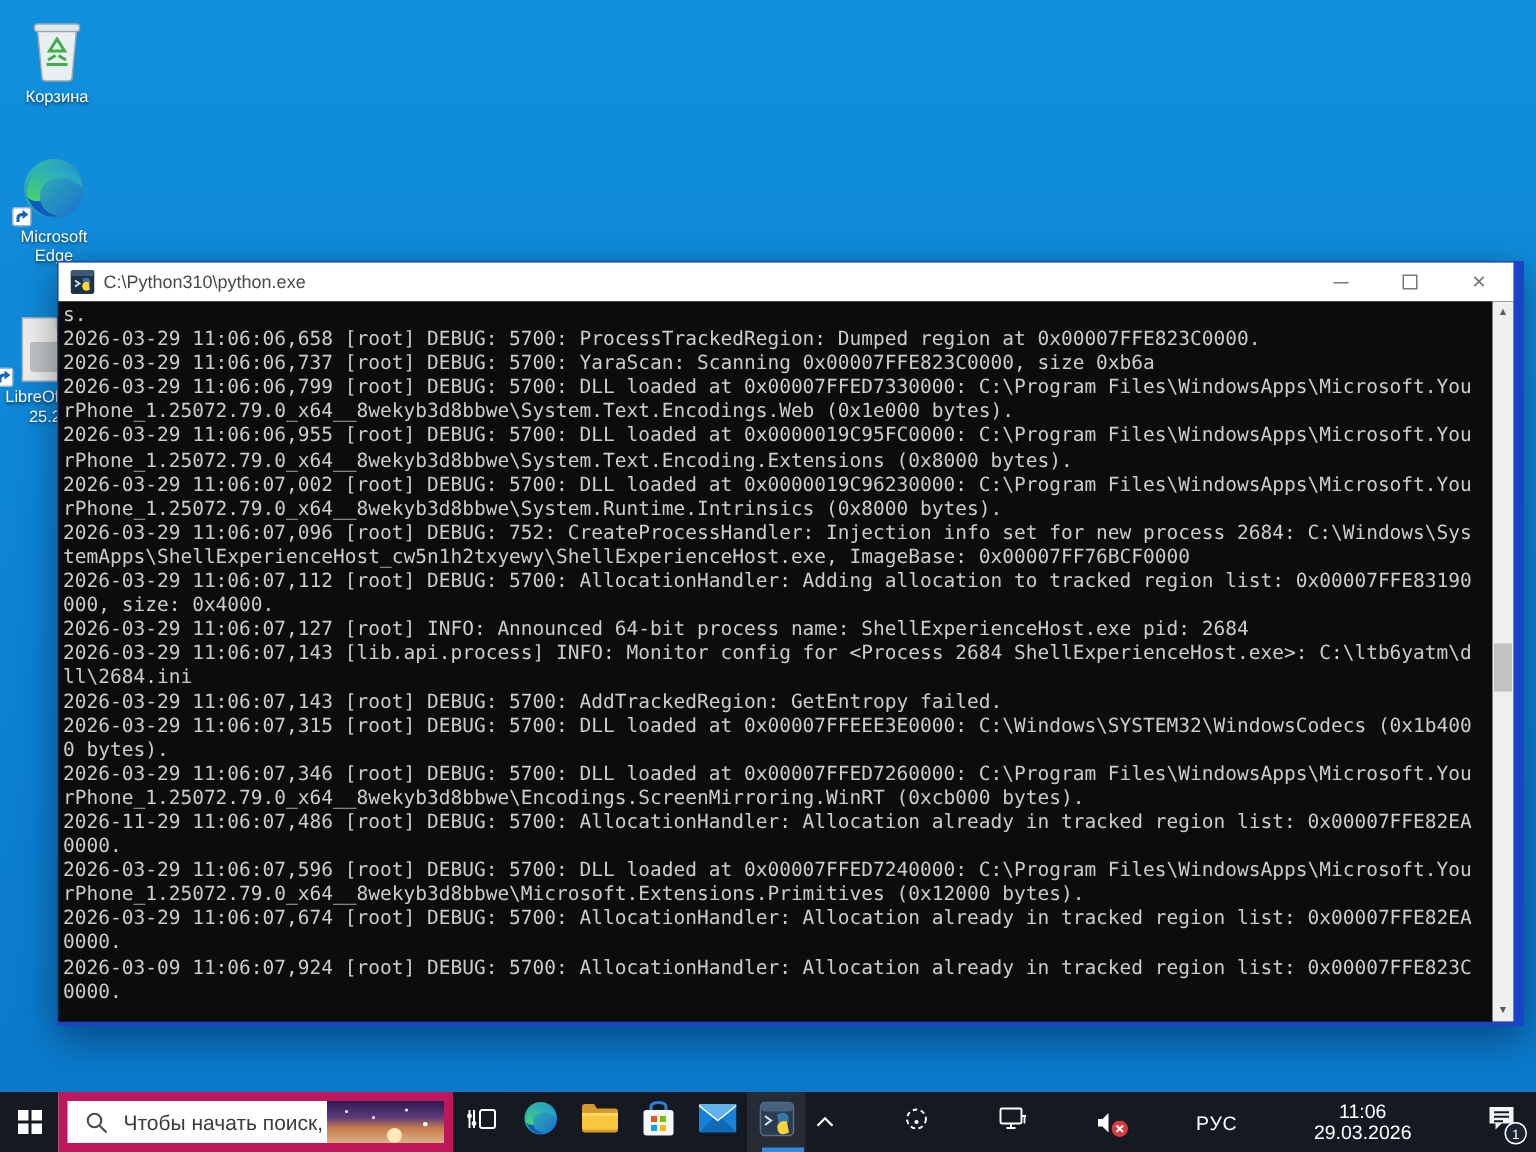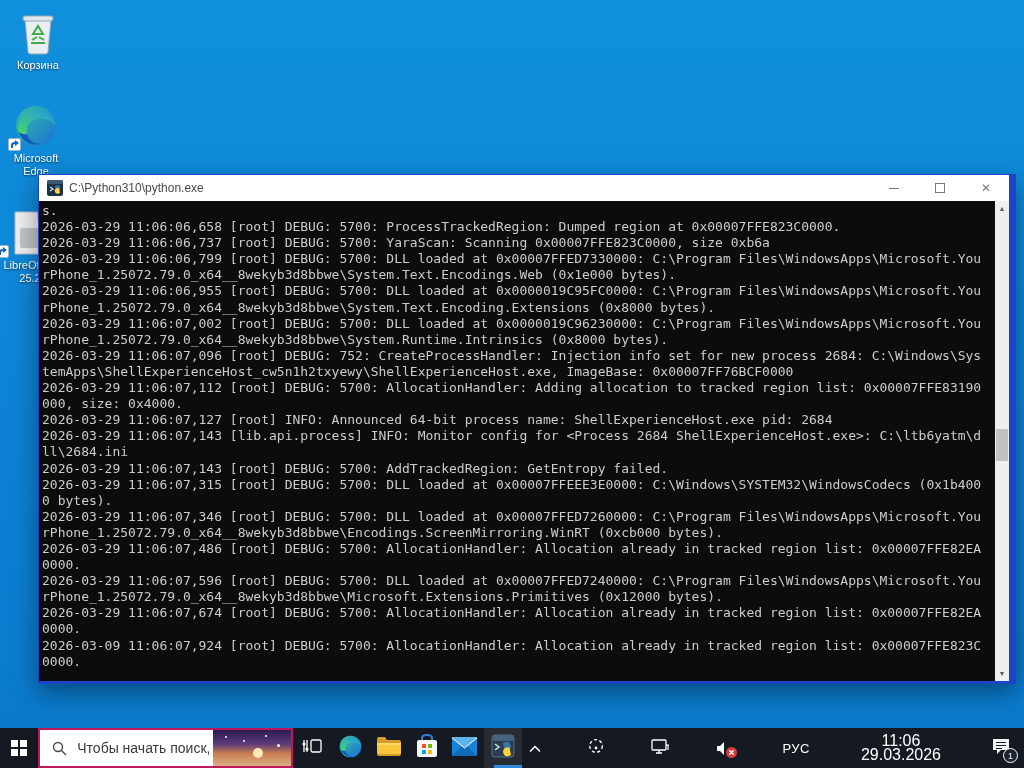--- a/index.html
+++ b/index.html
@@ -27,32 +27,32 @@
   #console-scrollbar { position:absolute; top:0; right:0; bottom:0; width:14px; background:#efefef; }
   .scroll-arrow { position:absolute; left:0; width:14px; height:15px; display:flex; align-items:center; justify-content:center; font-size:7px; color:#5a5a5a; }
   #scroll-up { top:0; } #scroll-down { bottom:0; }
   #scroll-thumb { position:absolute; left:1px; width:12px; top:228px; height:32px; background:#c2c2c2; }
 
   
   #taskbar { position:absolute; left:0; bottom:0; width:1024px; height:40px; background:#151a22; z-index:20; display:flex; align-items:stretch; }
   #start-button { width:48px; display:flex; align-items:center; justify-content:center; }
   .winlogo { display:grid; grid-template-columns:7px 7px; grid-template-rows:7px 7px; gap:2px; }
   .winlogo span { background:#fff; }
-  #search-box { width:318px; background:#ffffff; border:2px solid #be185d; display:flex; align-items:center; position:relative; }
+  #search-box { width:318px; background:#ffffff; border:6px solid #be185d; display:flex; align-items:center; position:relative; }
   #search-placeholder { font-size:14px; color:#3b3b3b; margin-left:10px; }
   #search-highlights { position:absolute; right:0; top:0; bottom:0; width:78px; overflow:hidden;
       background:linear-gradient(180deg,#2c1a52 0%,#5b3a7a 38%,#c97e4e 66%,#d9b08a 100%); }
   #search-highlights i { position:absolute; background:#fff; border-radius:50%; }
   .tb-btn { width:48px; display:flex; align-items:center; justify-content:center; position:relative; }
   .active-underline { position:absolute; bottom:0; left:10px; width:28px; height:3px; background:#2f8ae0; }
   .tb-btn.active { background:rgba(255,255,255,.08); }
   #tray { margin-left:auto; display:flex; align-items:center; color:#fff;gap:33px; }
   .tray-item { display:flex; align-items:center; justify-content:center; height:40px; padding:0 7px; position:relative; }
   #lang-indicator { font-size:13px; letter-spacing:.5px; padding:0 10px; }
-  #clock { font-size:16px; line-height:14px; text-align:center; padding:0 8px; }
+  #clock { font-size:13px; line-height:14px; text-align:center; padding:0 8px; }
   #action-center { padding:0 14px 0 10px; }
   #notif-badge { position:absolute; right:6px; bottom:5px; width:15px; height:15px; border-radius:50%; background:#1b2430; border:1.5px solid #fff; color:#fff; font-size:9px; display:flex; align-items:center; justify-content:center; }
 </style>
 </head>
 <body>
 
 <div id="desktop">
 
   <div class="desk-icon" style="left:2px; top:10px;">
     <div class="glyph">
@@ -149,21 +149,21 @@
           <div class="console-line">2026-03-29 11:06:07,112 [root] DEBUG: 5700: AllocationHandler: Adding allocation to tracked region list: 0x00007FFE83190</div>
           <div class="console-line">000, size: 0x4000.</div>
           <div class="console-line">2026-03-29 11:06:07,127 [root] INFO: Announced 64-bit process name: ShellExperienceHost.exe pid: 2684</div>
           <div class="console-line">2026-03-29 11:06:07,143 [lib.api.process] INFO: Monitor config for &lt;Process 2684 ShellExperienceHost.exe&gt;: C:\ltb6yatm\d</div>
           <div class="console-line">ll\2684.ini</div>
           <div class="console-line">2026-03-29 11:06:07,143 [root] DEBUG: 5700: AddTrackedRegion: GetEntropy failed.</div>
           <div class="console-line">2026-03-29 11:06:07,315 [root] DEBUG: 5700: DLL loaded at 0x00007FFEEE3E0000: C:\Windows\SYSTEM32\WindowsCodecs (0x1b400</div>
           <div class="console-line">0 bytes).</div>
           <div class="console-line">2026-03-29 11:06:07,346 [root] DEBUG: 5700: DLL loaded at 0x00007FFED7260000: C:\Program Files\WindowsApps\Microsoft.You</div>
           <div class="console-line">rPhone_1.25072.79.0_x64__8wekyb3d8bbwe\Encodings.ScreenMirroring.WinRT (0xcb000 bytes).</div>
-          <div class="console-line">2026-03-29 11:06:07,486 [root] DEBUG: 5700: AllocationHandler: Allocation already in tracked region list: 0x00007FFE82EA</div>
+          <div class="console-line">2026-11-29 11:06:07,486 [root] DEBUG: 5700: AllocationHandler: Allocation already in tracked region list: 0x00007FFE82EA</div>
           <div class="console-line">0000.</div>
           <div class="console-line">2026-03-29 11:06:07,596 [root] DEBUG: 5700: DLL loaded at 0x00007FFED7240000: C:\Program Files\WindowsApps\Microsoft.You</div>
           <div class="console-line">rPhone_1.25072.79.0_x64__8wekyb3d8bbwe\Microsoft.Extensions.Primitives (0x12000 bytes).</div>
           <div class="console-line">2026-03-29 11:06:07,674 [root] DEBUG: 5700: AllocationHandler: Allocation already in tracked region list: 0x00007FFE82EA</div>
           <div class="console-line">0000.</div>
           <div class="console-line">2026-03-09 11:06:07,924 [root] DEBUG: 5700: AllocationHandler: Allocation already in tracked region list: 0x00007FFE823C</div>
           <div class="console-line">0000.</div>
         </div>
       <div id="console-scrollbar">
         <div class="scroll-arrow" id="scroll-up">▲</div>

